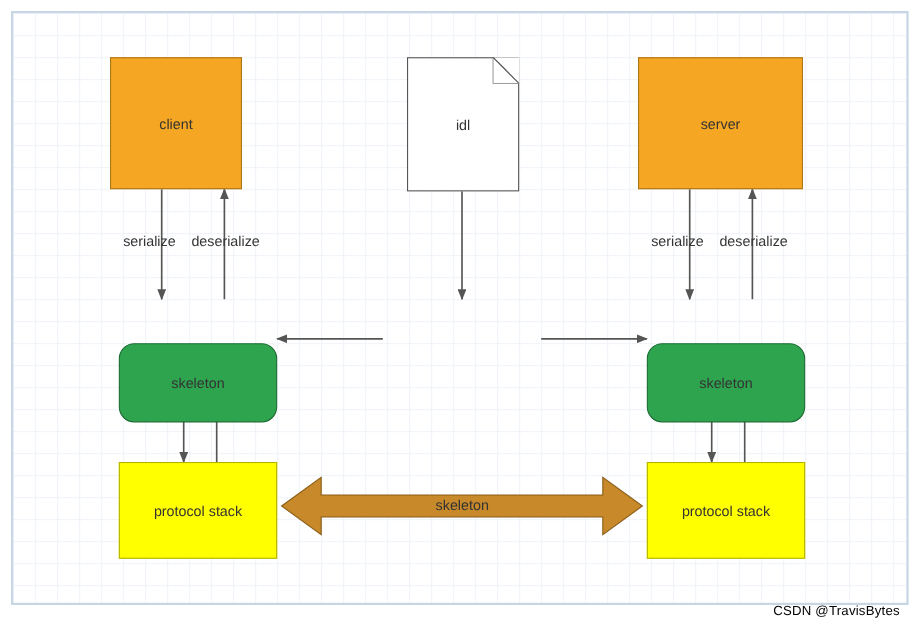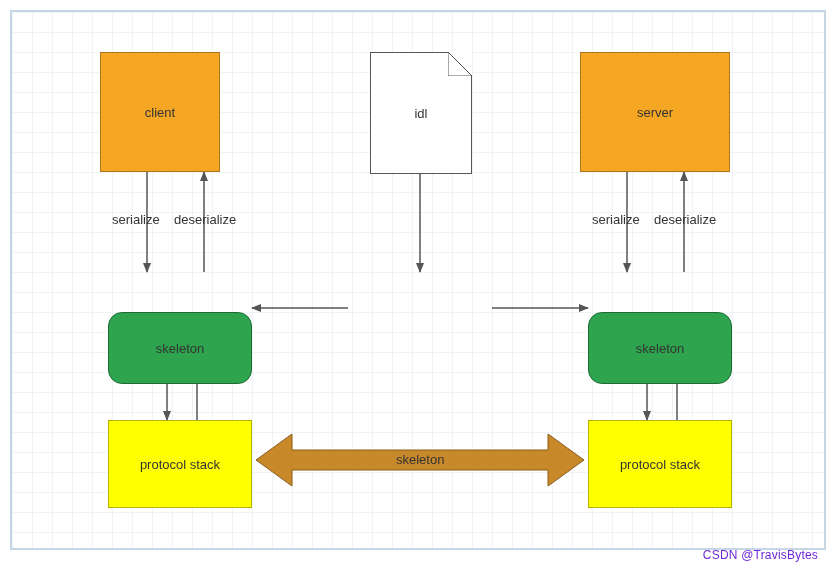--- a/index.html
+++ b/index.html
@@ -5,21 +5,21 @@
   html,body{margin:0;padding:0;width:836px;height:568px;font-family:Arial,Helvetica,sans-serif;font-size:13px;color:#333;}
   .canvas{position:relative;width:836px;height:568px;background:#fff;}
   .frame{position:absolute;left:10px;top:10px;width:816px;height:540px;border:2px solid #c6d6e4;box-sizing:border-box;
     background-image:linear-gradient(to right,#eef3f8 1px,transparent 1px),linear-gradient(to bottom,#eef3f8 1px,transparent 1px);
     background-size:20px 20px;}
   .box{position:absolute;display:flex;align-items:center;justify-content:center;text-align:center;box-sizing:border-box;}
   .orange{background:#f5a623;border:1px solid #b0771a;}
   .green{background:#2ea44f;border:1px solid #1d6b33;border-radius:14px;margin-top:40px;}
   .yellow{background:#ffff00;border:1px solid #b3b300;}
   .lbl{position:absolute;font-size:13px;color:#333;text-align:center;}
-  .watermark{position:absolute;right:18px;bottom:6px;color:#6d28d9;font-size:12px;letter-spacing:.2px;}
+  .watermark{position:absolute;right:18px;bottom:6px;color:#000000;font-size:12px;letter-spacing:.2px;}
   svg.layer{position:absolute;left:0;top:0;width:816px;height:540px;pointer-events:none;}
   .idl{position:absolute;background:#fff;border:1px solid #555;display:flex;align-items:center;justify-content:center;}
 </style>
 </head>
 <body>
 
 <div class="canvas">
   <div class="frame">
 
     <svg class="layer" viewBox="0 0 816 540">

